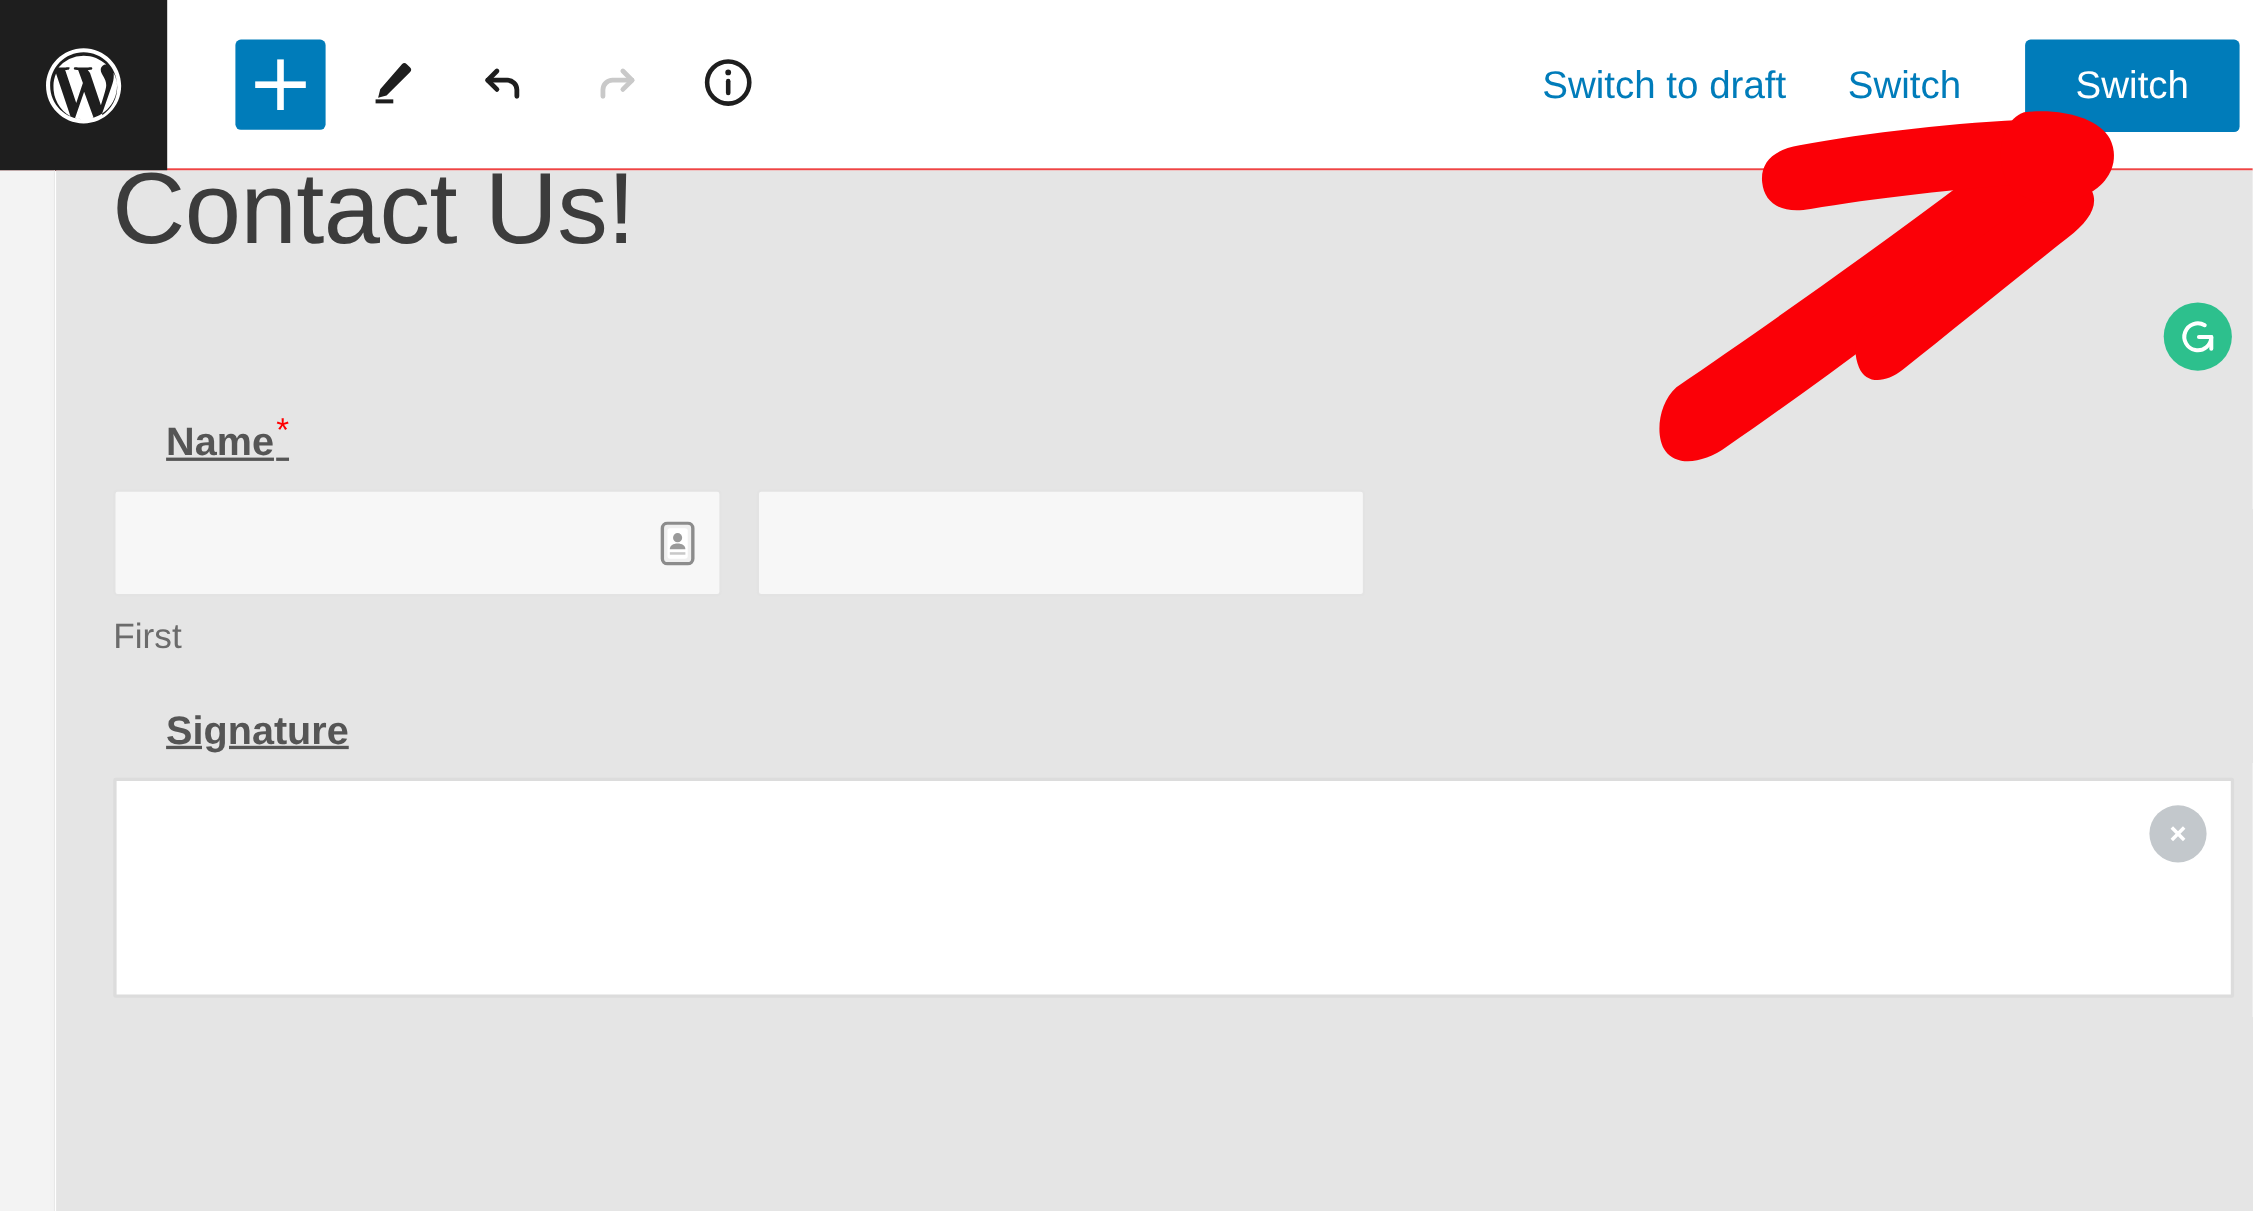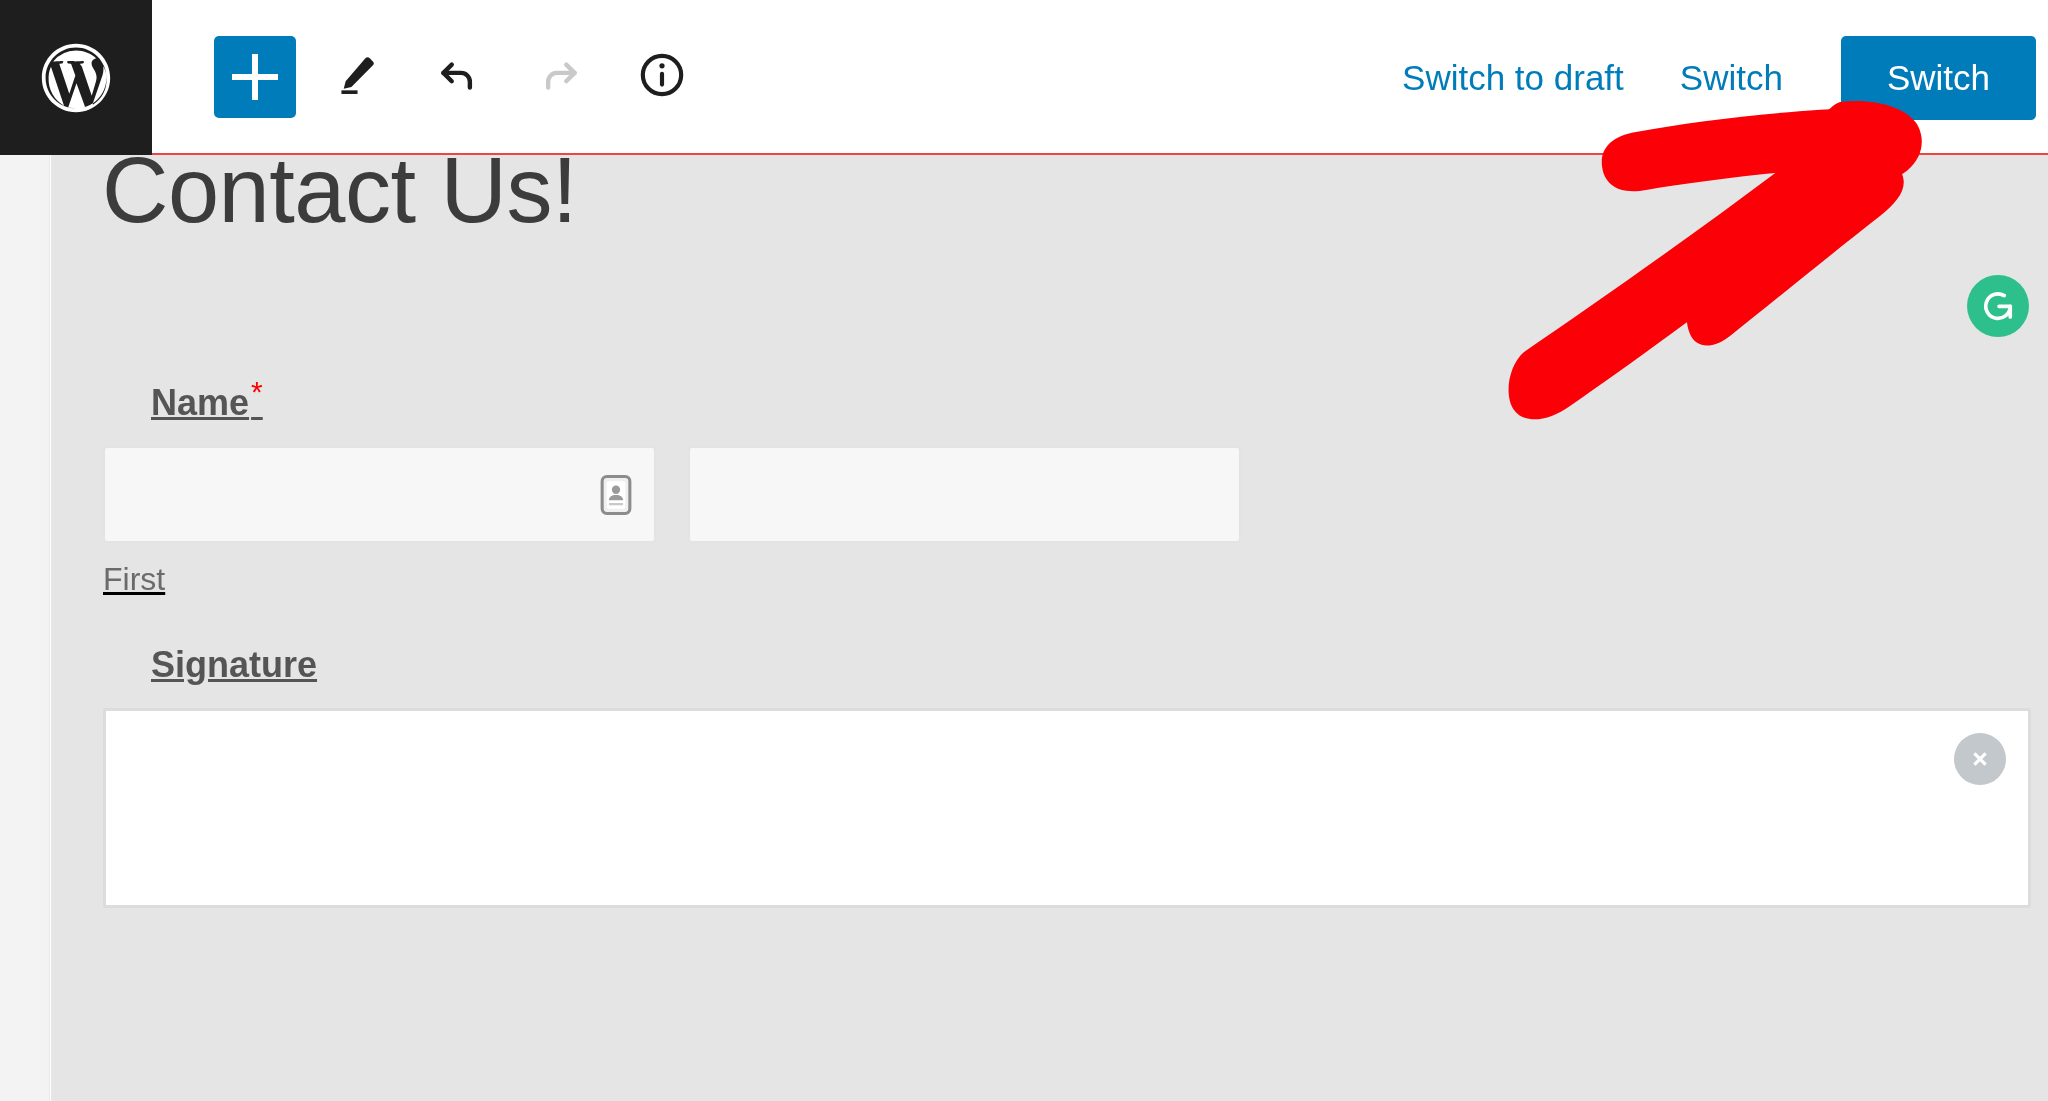--- a/index.html
+++ b/index.html
@@ -163,21 +163,20 @@
     color: #ff0000;
     font-weight: normal;
     font-size: 30px;
     vertical-align: super;
     margin-left: 2px;
   }
 
   .name-row {
     display: flex;
     gap: 32px;
-    text-decoration: underline;
   }
   .name-col { width: 553px; }
 
   .text-input {
     width: 100%;
     height: 97px;
     background: #f7f7f7;
     border: 2px solid #e3e3e3;
     border-radius: 4px;
     position: relative;

